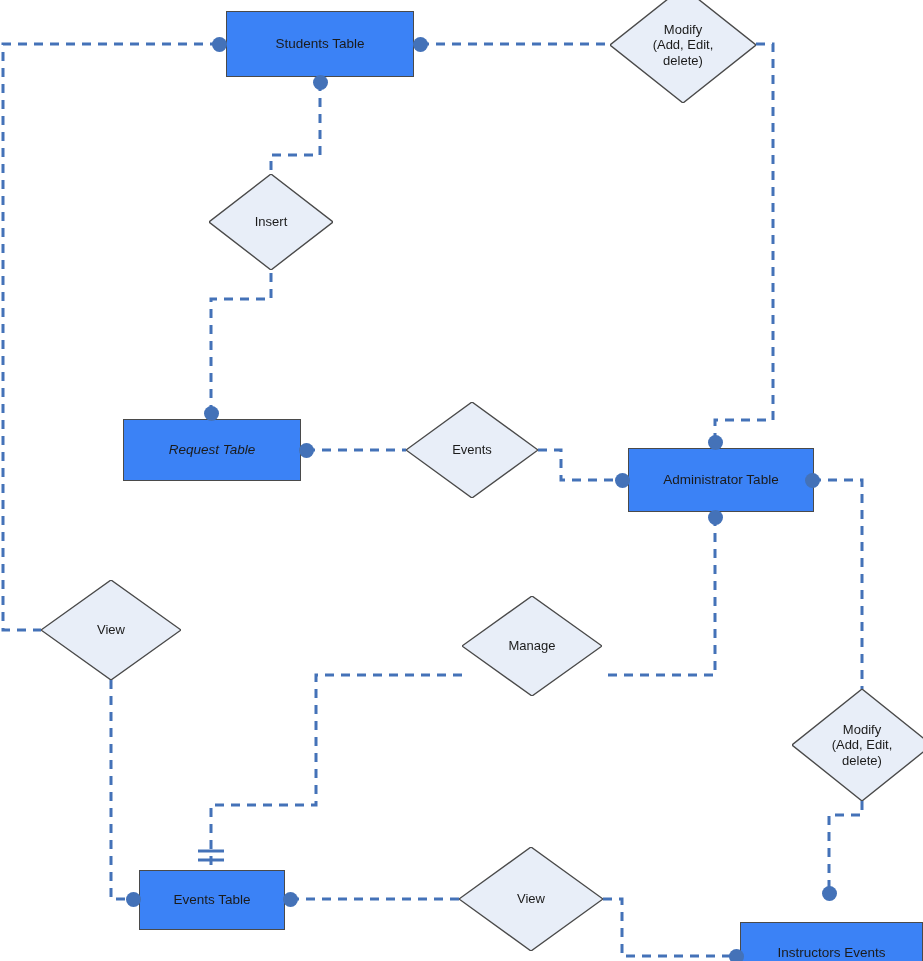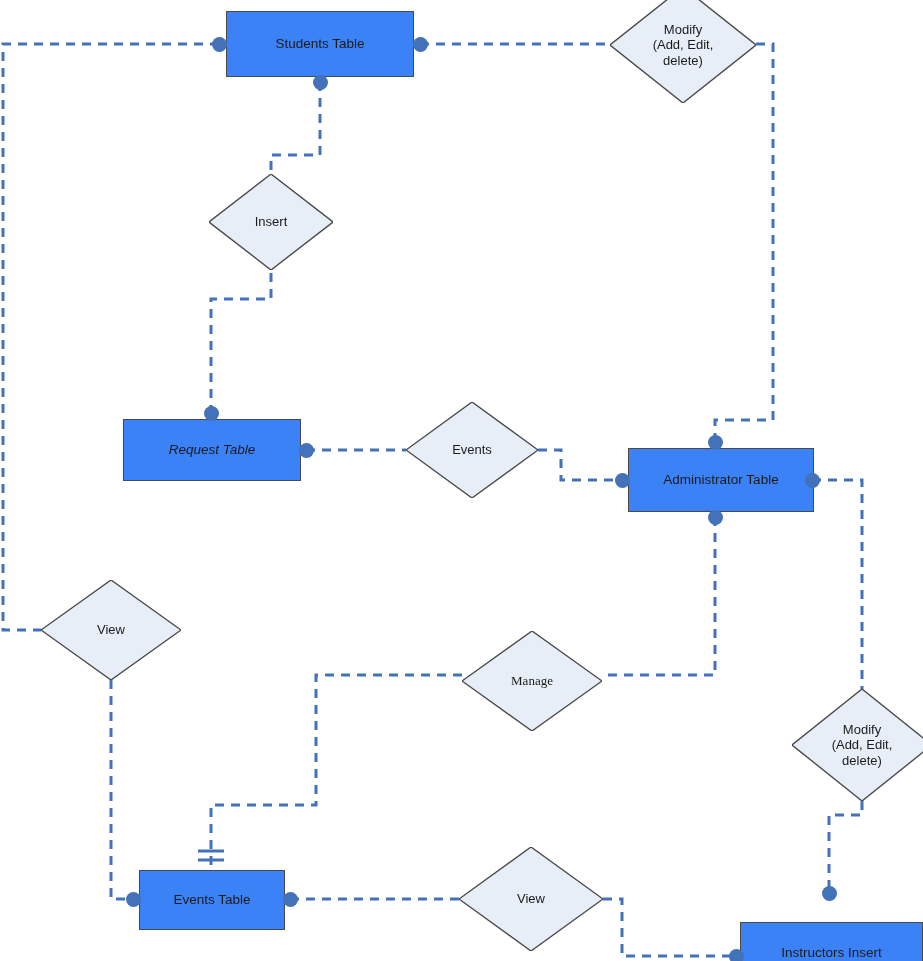--- a/index.html
+++ b/index.html
@@ -116,21 +116,21 @@
 
   <div class="entity" style="left:628px;top:448px;width:186px;height:64px;">
     <span>Administrator Table</span>
   </div>
 
   <div class="entity" style="left:139px;top:870px;width:146px;height:60px;">
     <span>Events Table</span>
   </div>
 
   <div class="entity" style="left:740px;top:922px;width:183px;height:62px;">
-    <span>Instructors Insert</span>
+    <span>Instructors Events</span>
   </div>
 
   <div class="rel" style="left:610px;top:-13px;width:146px;height:116px;">
     <svg width="146" height="116" viewBox="0 0 146 116">
       <polygon points="73,0 146,58 73,116 0,58" fill="#e8eef8" stroke="#4a4a4a" stroke-width="1.4"></polygon>
     </svg>
     <span class="rel-label">Modify
 (Add, Edit,
 delete)</span>
   </div>
@@ -149,21 +149,21 @@
     <span class="rel-label">Events</span>
   </div>
 
   <div class="rel" style="left:41px;top:580px;width:140px;height:100px;">
     <svg width="140" height="100" viewBox="0 0 140 100">
       <polygon points="70,0 140,50 70,100 0,50" fill="#e8eef8" stroke="#4a4a4a" stroke-width="1.4"></polygon>
     </svg>
     <span class="rel-label">View</span>
   </div>
 
-  <div class="rel" style="left:462px;top:631px;width:140px;height:100px;font-family:Liberation Serif, serif;">
+  <div class="rel" style="left:462px;top:596px;width:140px;height:100px;">
     <svg width="140" height="100" viewBox="0 0 140 100">
       <polygon points="70,0 140,50 70,100 0,50" fill="#e8eef8" stroke="#4a4a4a" stroke-width="1.4"></polygon>
     </svg>
     <span class="rel-label">Manage</span>
   </div>
 
   <div class="rel" style="left:792px;top:689px;width:140px;height:112px;">
     <svg width="140" height="112" viewBox="0 0 140 112">
       <polygon points="70,0 140,56 70,112 0,56" fill="#e8eef8" stroke="#4a4a4a" stroke-width="1.4"></polygon>
     </svg>

